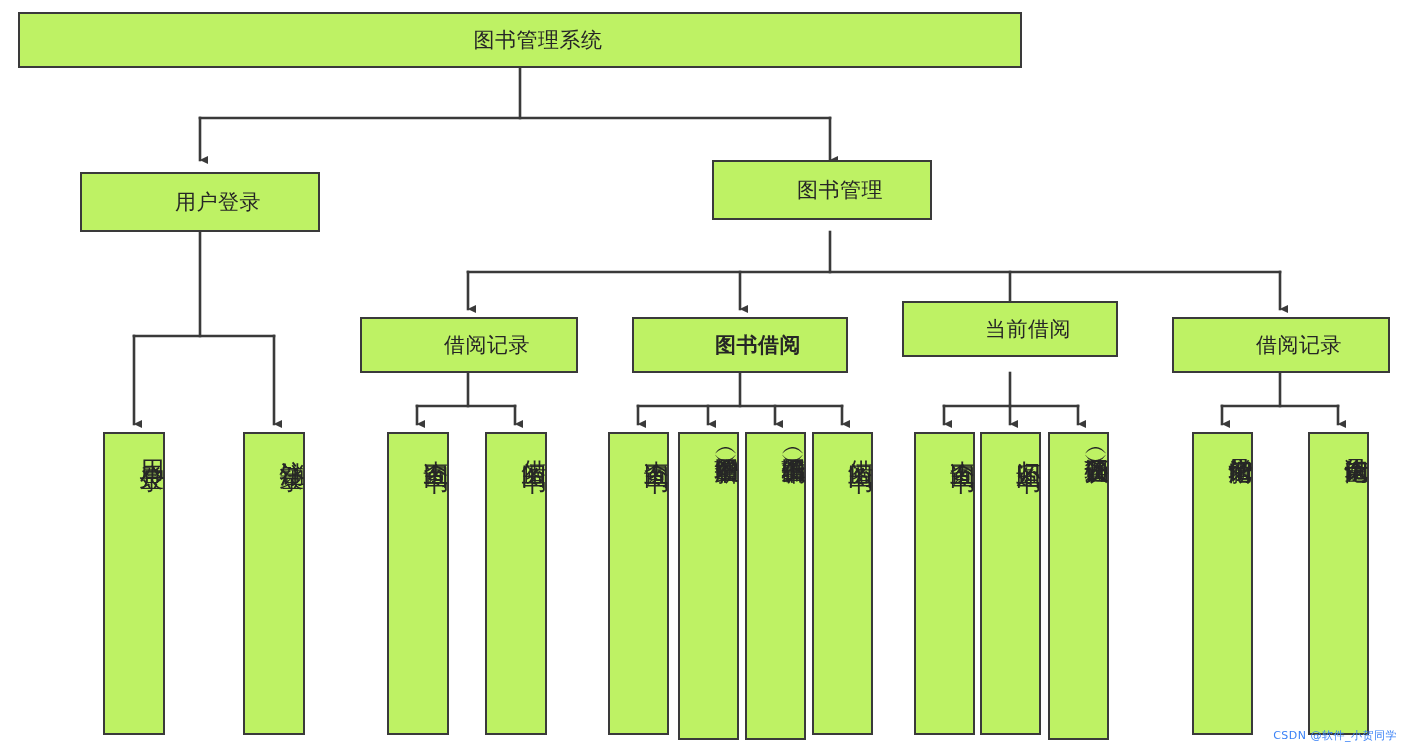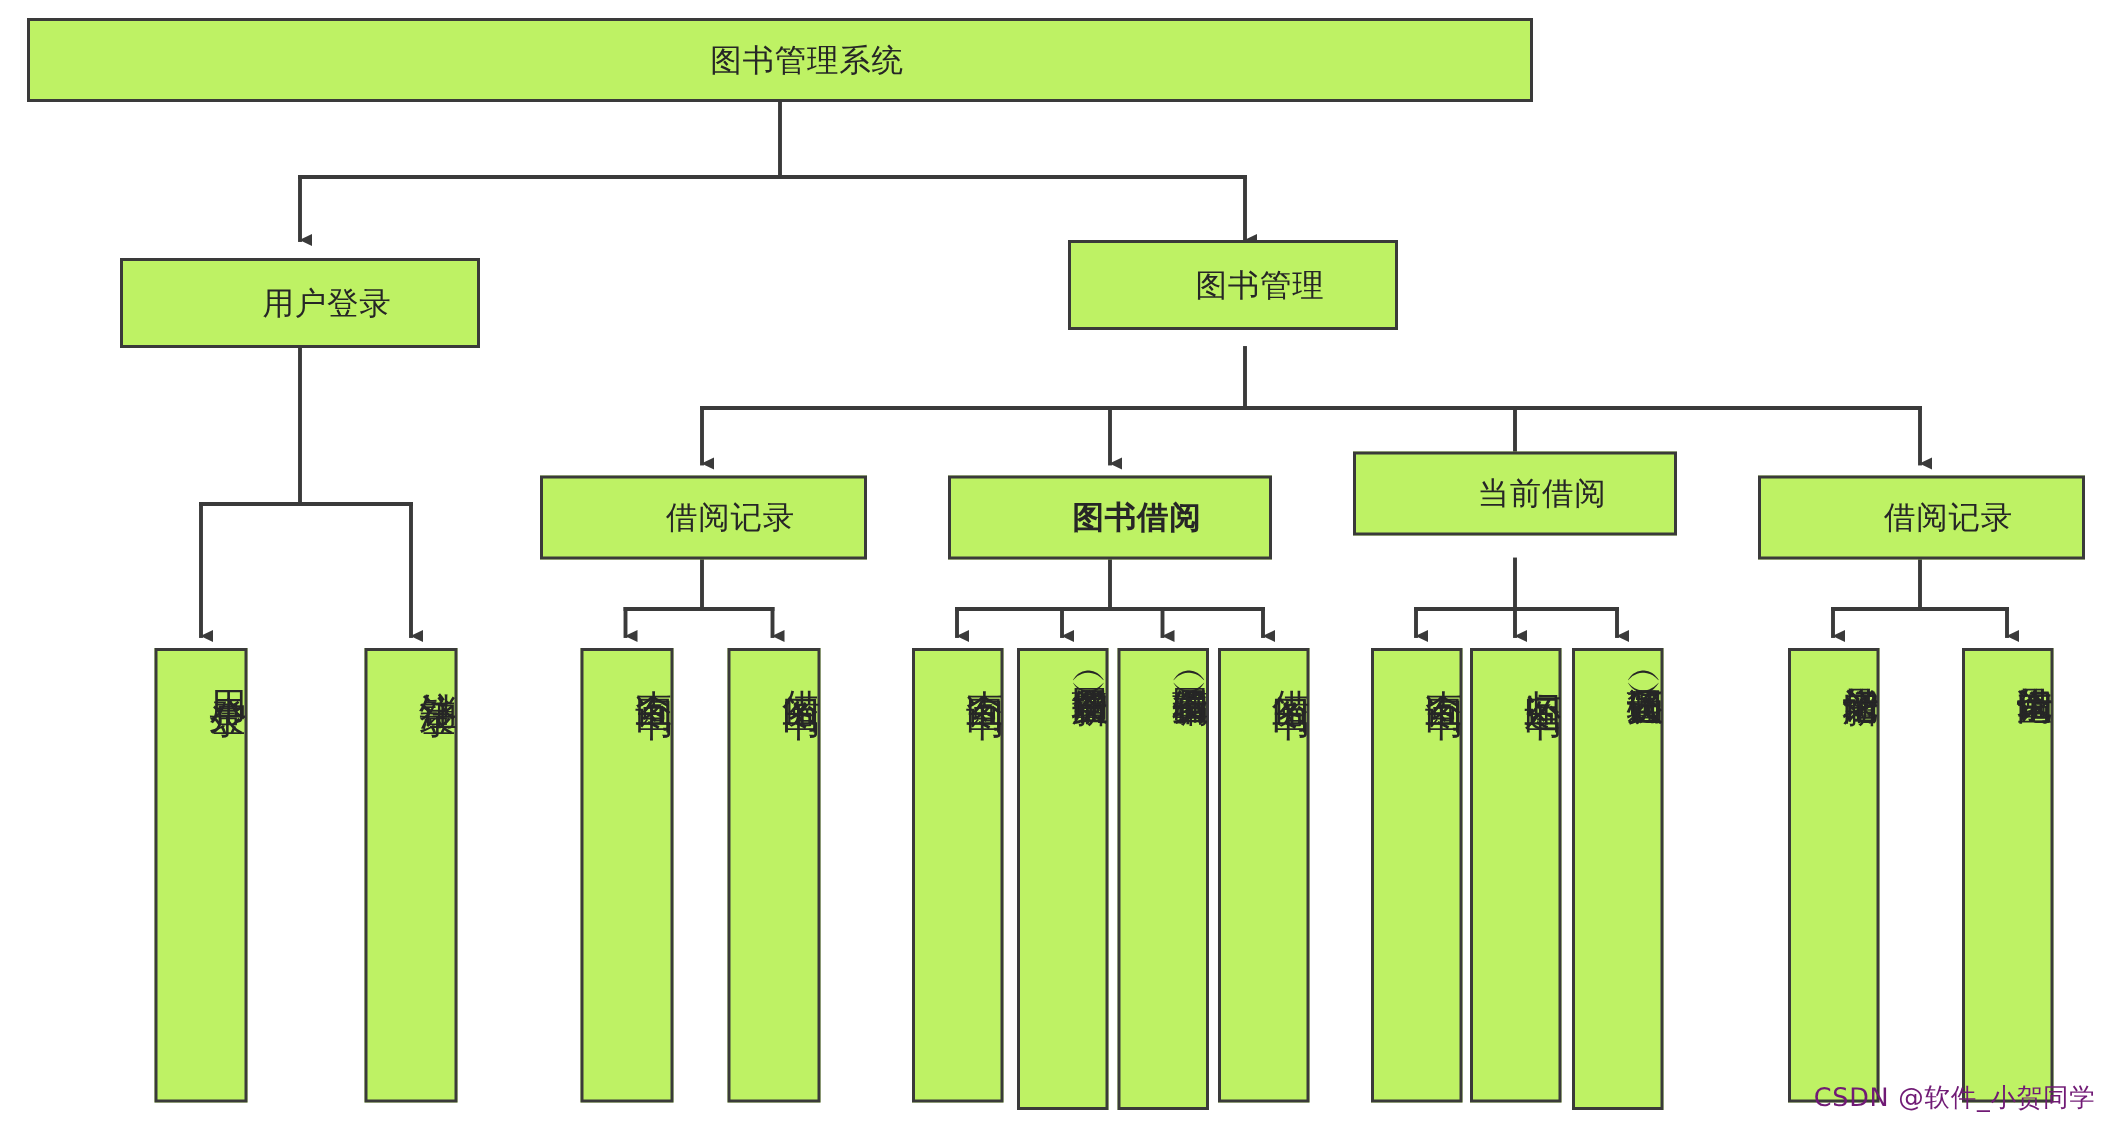--- a/index.html
+++ b/index.html
@@ -59,22 +59,22 @@
     white-space: nowrap;
   }
   .node.vertical.tight .node-label {
     font-size: 24px;
     letter-spacing: 0px;
   }
   #watermark {
     position: absolute;
     right: 8px;
     bottom: 4px;
-    font-size: 17px;
-    color: #701a75;
+    font-size: 11px;
+    color: #3b82f6;
     white-space: nowrap;
     letter-spacing: 0.5px;
   }
 </style>
 </head>
 <body>
 
 <div id="diagram-root">
 
   <svg id="edge-layer" viewBox="0 0 1405 747" xmlns="http://www.w3.org/2000/svg">

